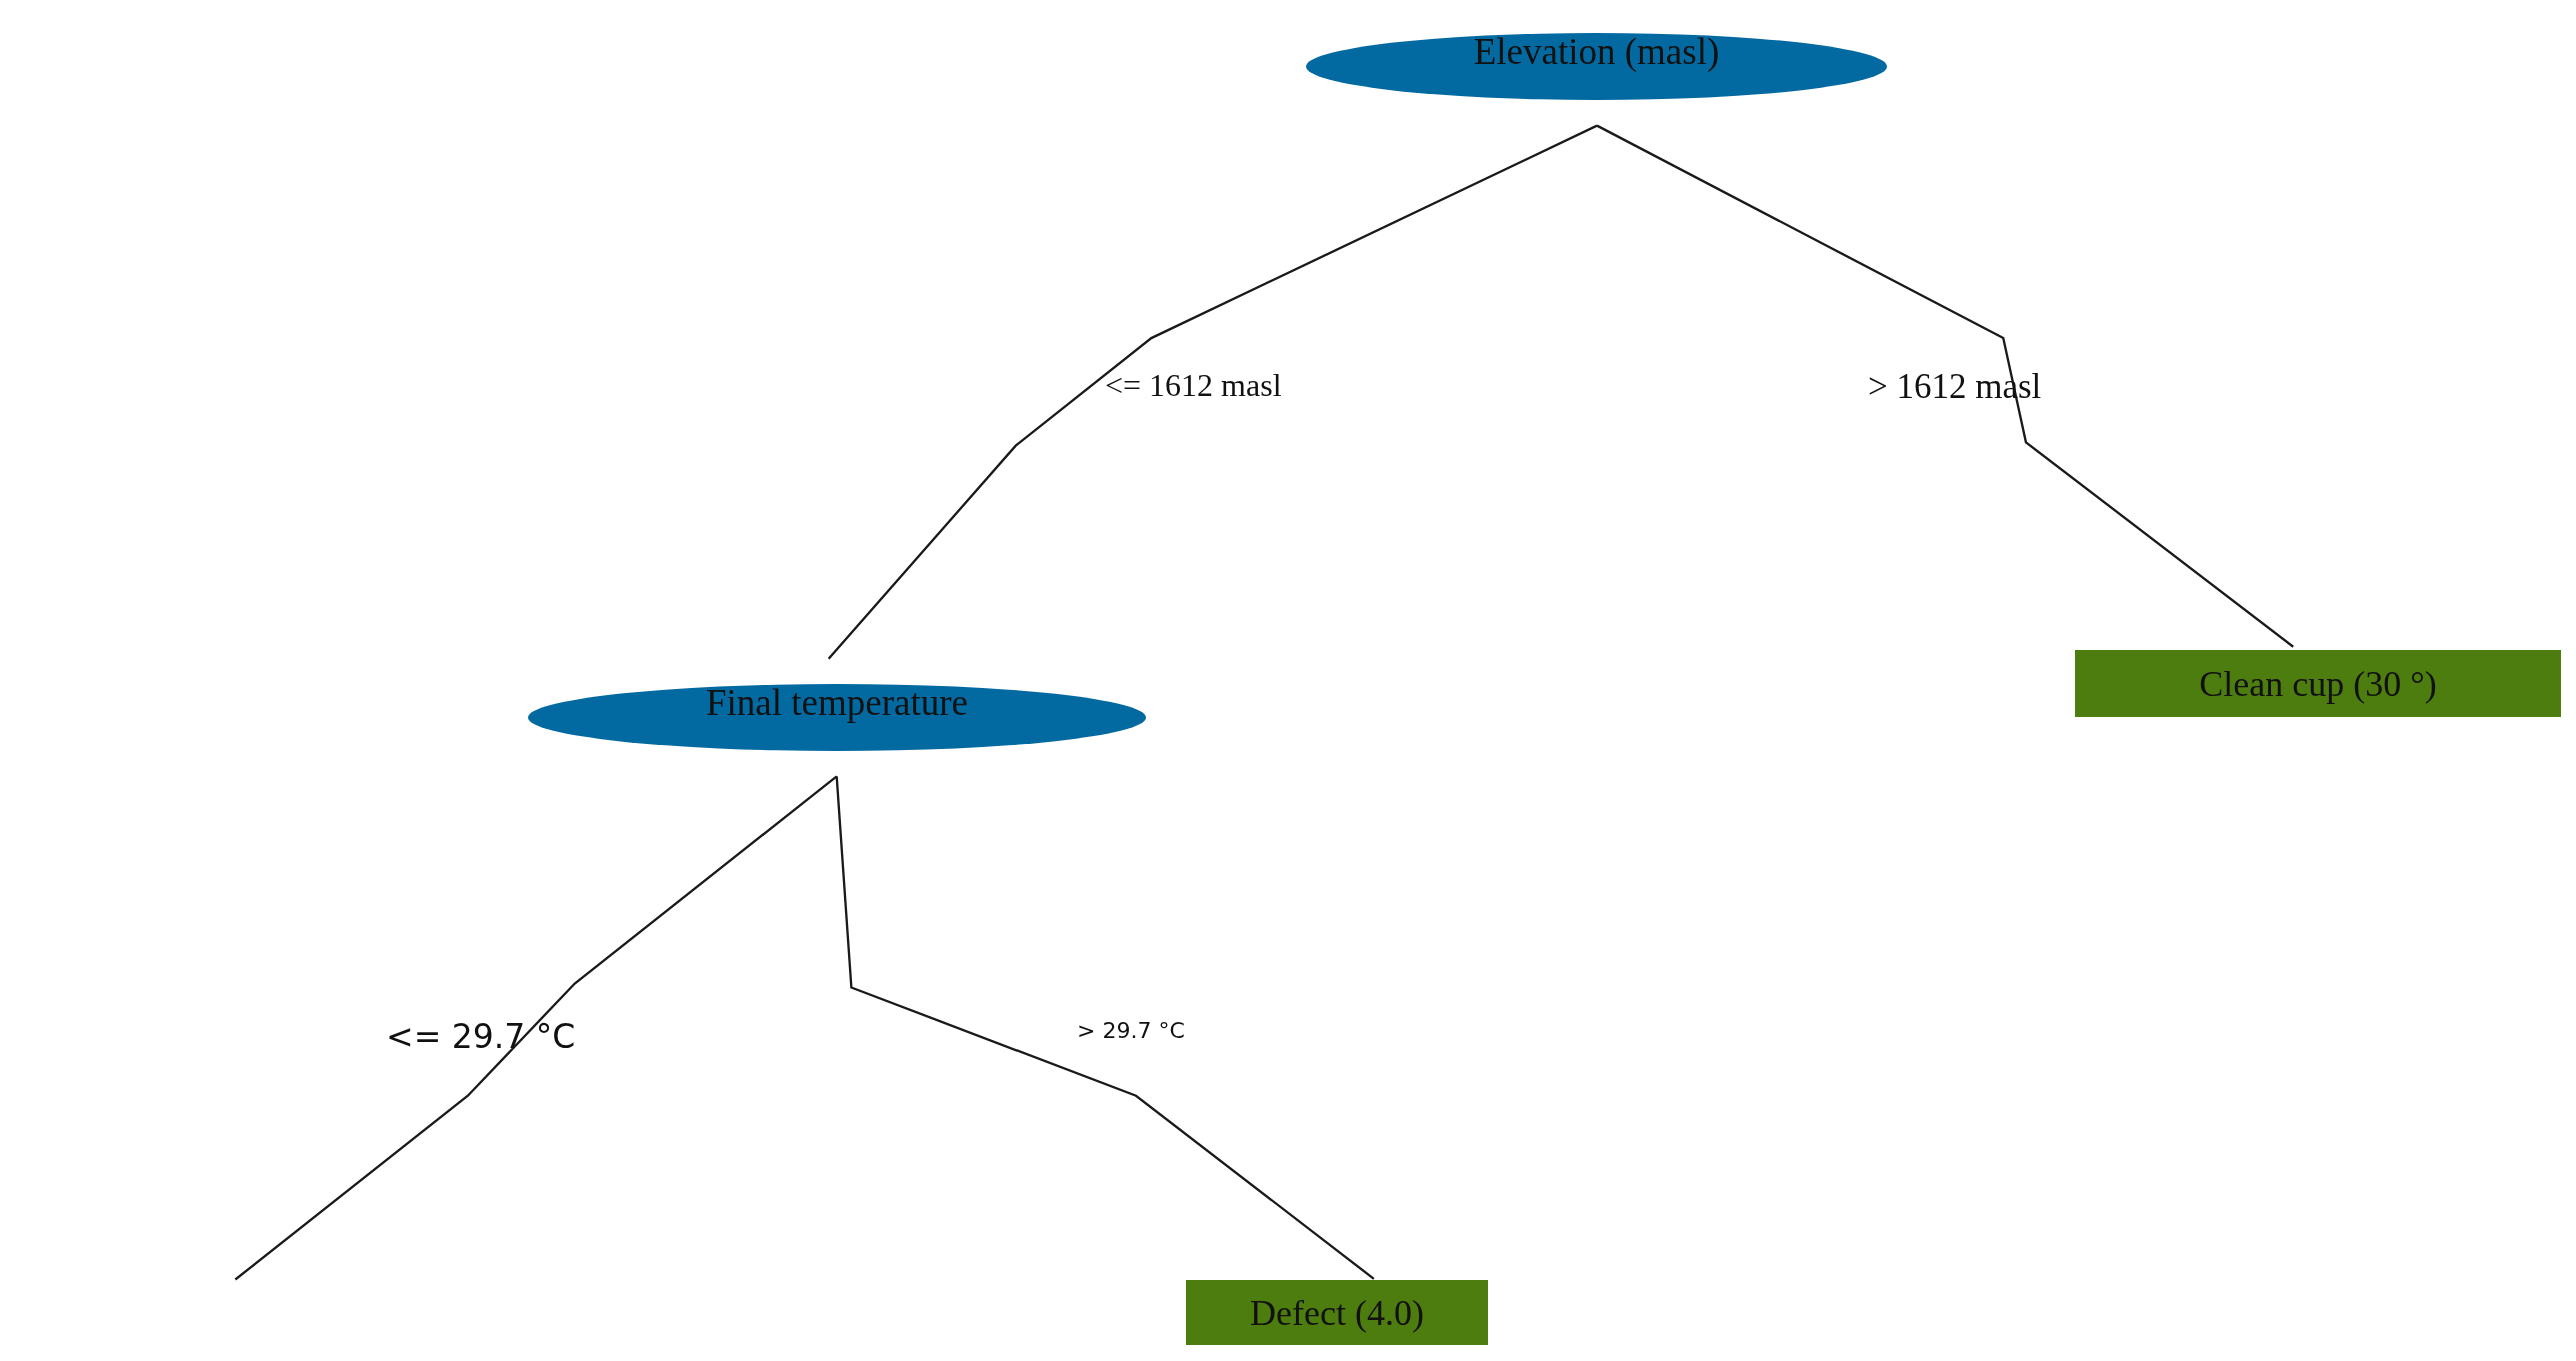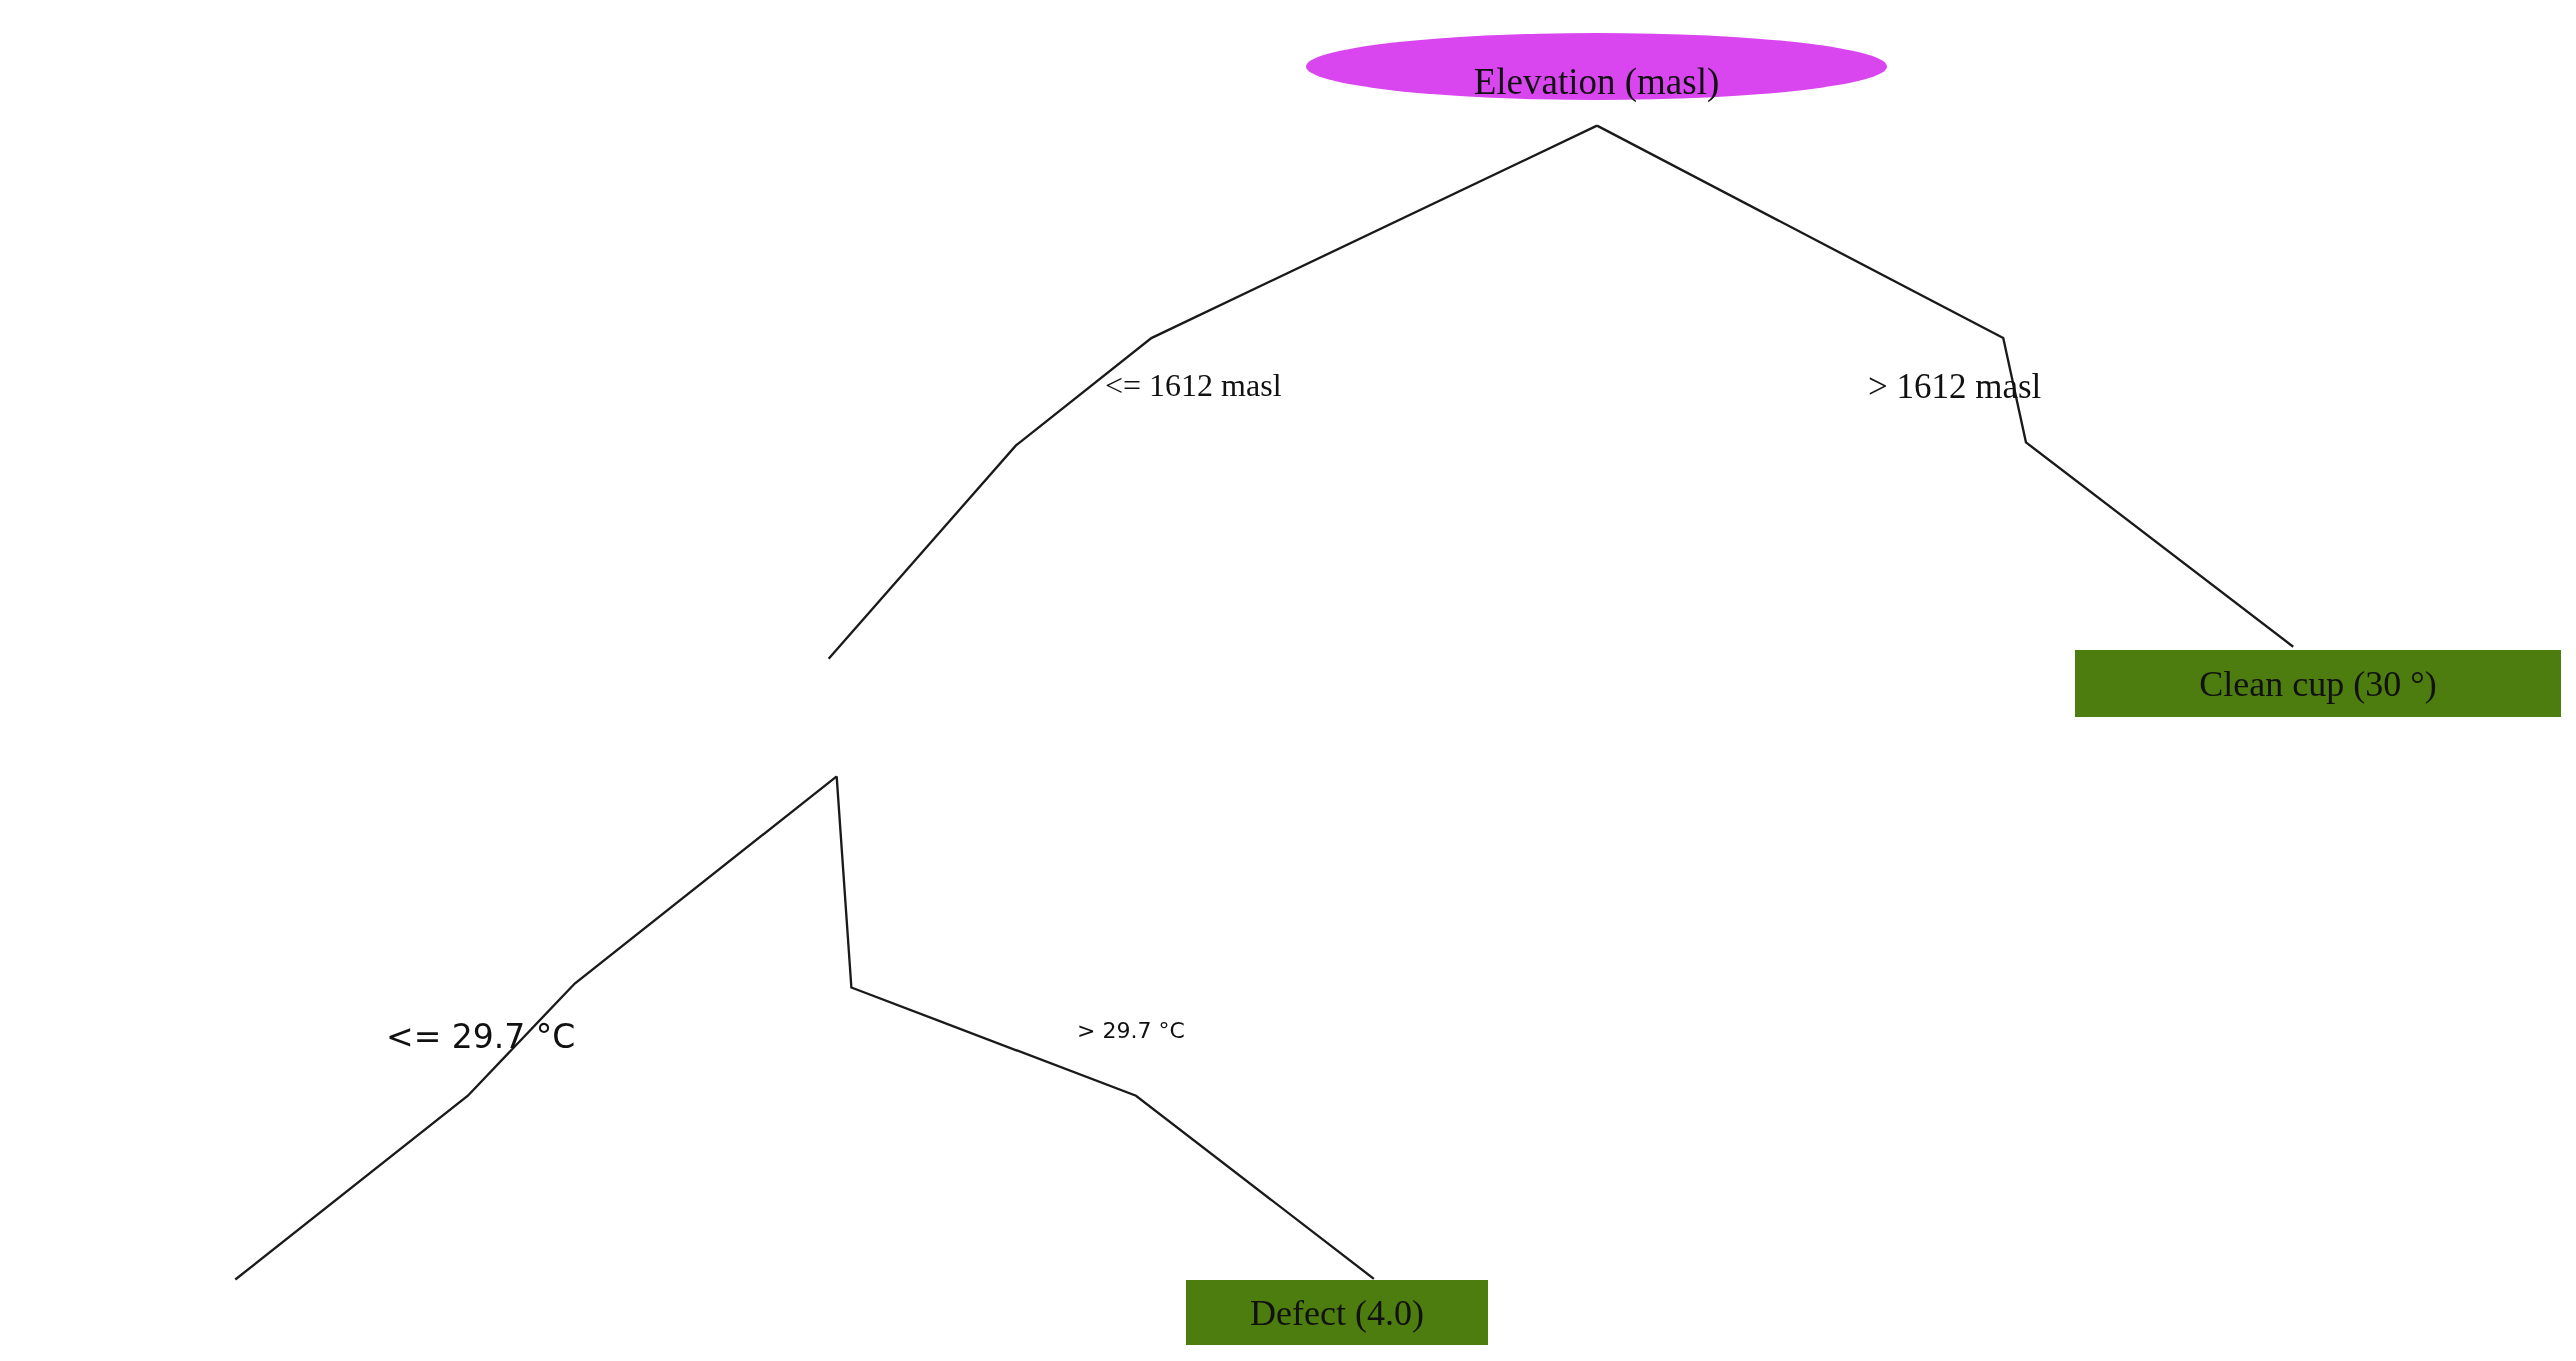--- a/index.html
+++ b/index.html
@@ -21,24 +21,24 @@
     top: 0;
     left: 0;
     width: 2576px;
     height: 1361px;
     pointer-events: none;
   }
 
   
   .node-ellipse {
     position: absolute;
-    background: #d946ef;
+    background: #0369a1;
     border-radius: 50%;
     display: flex;
-    align-items: flex-end;
+    align-items: flex-start;
     justify-content: center;
     color: #111111;
     text-align: center;
     line-height: 1;
     white-space: nowrap;
   }
 
   
   .node-box {
     position: absolute;
@@ -93,20 +93,23 @@
 
     <polyline points="1252,1162 860,1472 860,1472 700,1640 352,1915" fill="none" stroke="#1a1a1a" stroke-width="3.5"></polyline>
 
     <polyline points="1252,1162 1274,1478 1274,1478 1700,1640 2056,1914" fill="none" stroke="#1a1a1a" stroke-width="3.5"></polyline>
   </svg>
 
   <div class="node-ellipse" id="node-root">
     <span>Elevation (masl)</span>
   </div>
 
+  <div class="node-ellipse" id="node-final-temp">
+    <span>Final temperature</span>
+  </div>
 
   <div class="node-box" id="leaf-clean-30">
     <span>Clean cup (30 °)</span>
   </div>
 
 
   <div class="node-box" id="leaf-defect">
     <span>Defect (4.0)</span>
   </div>
 

